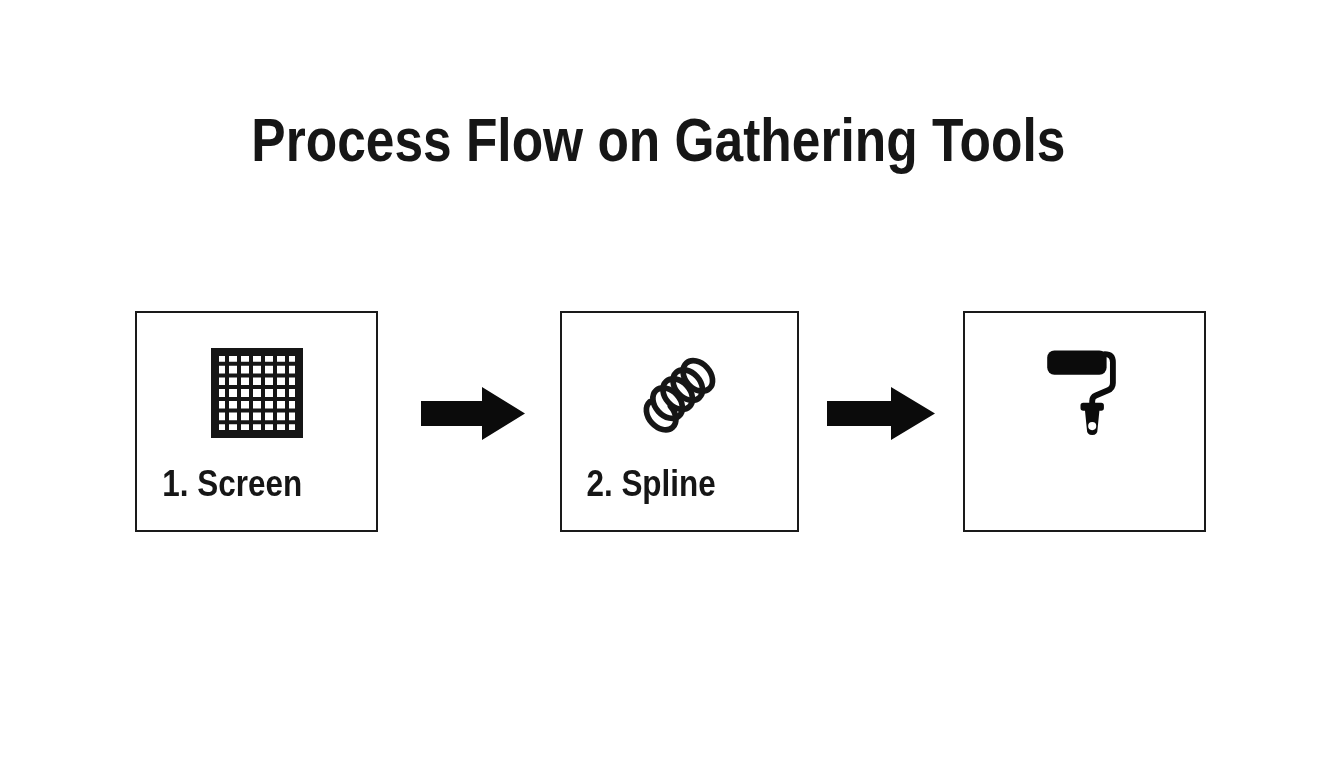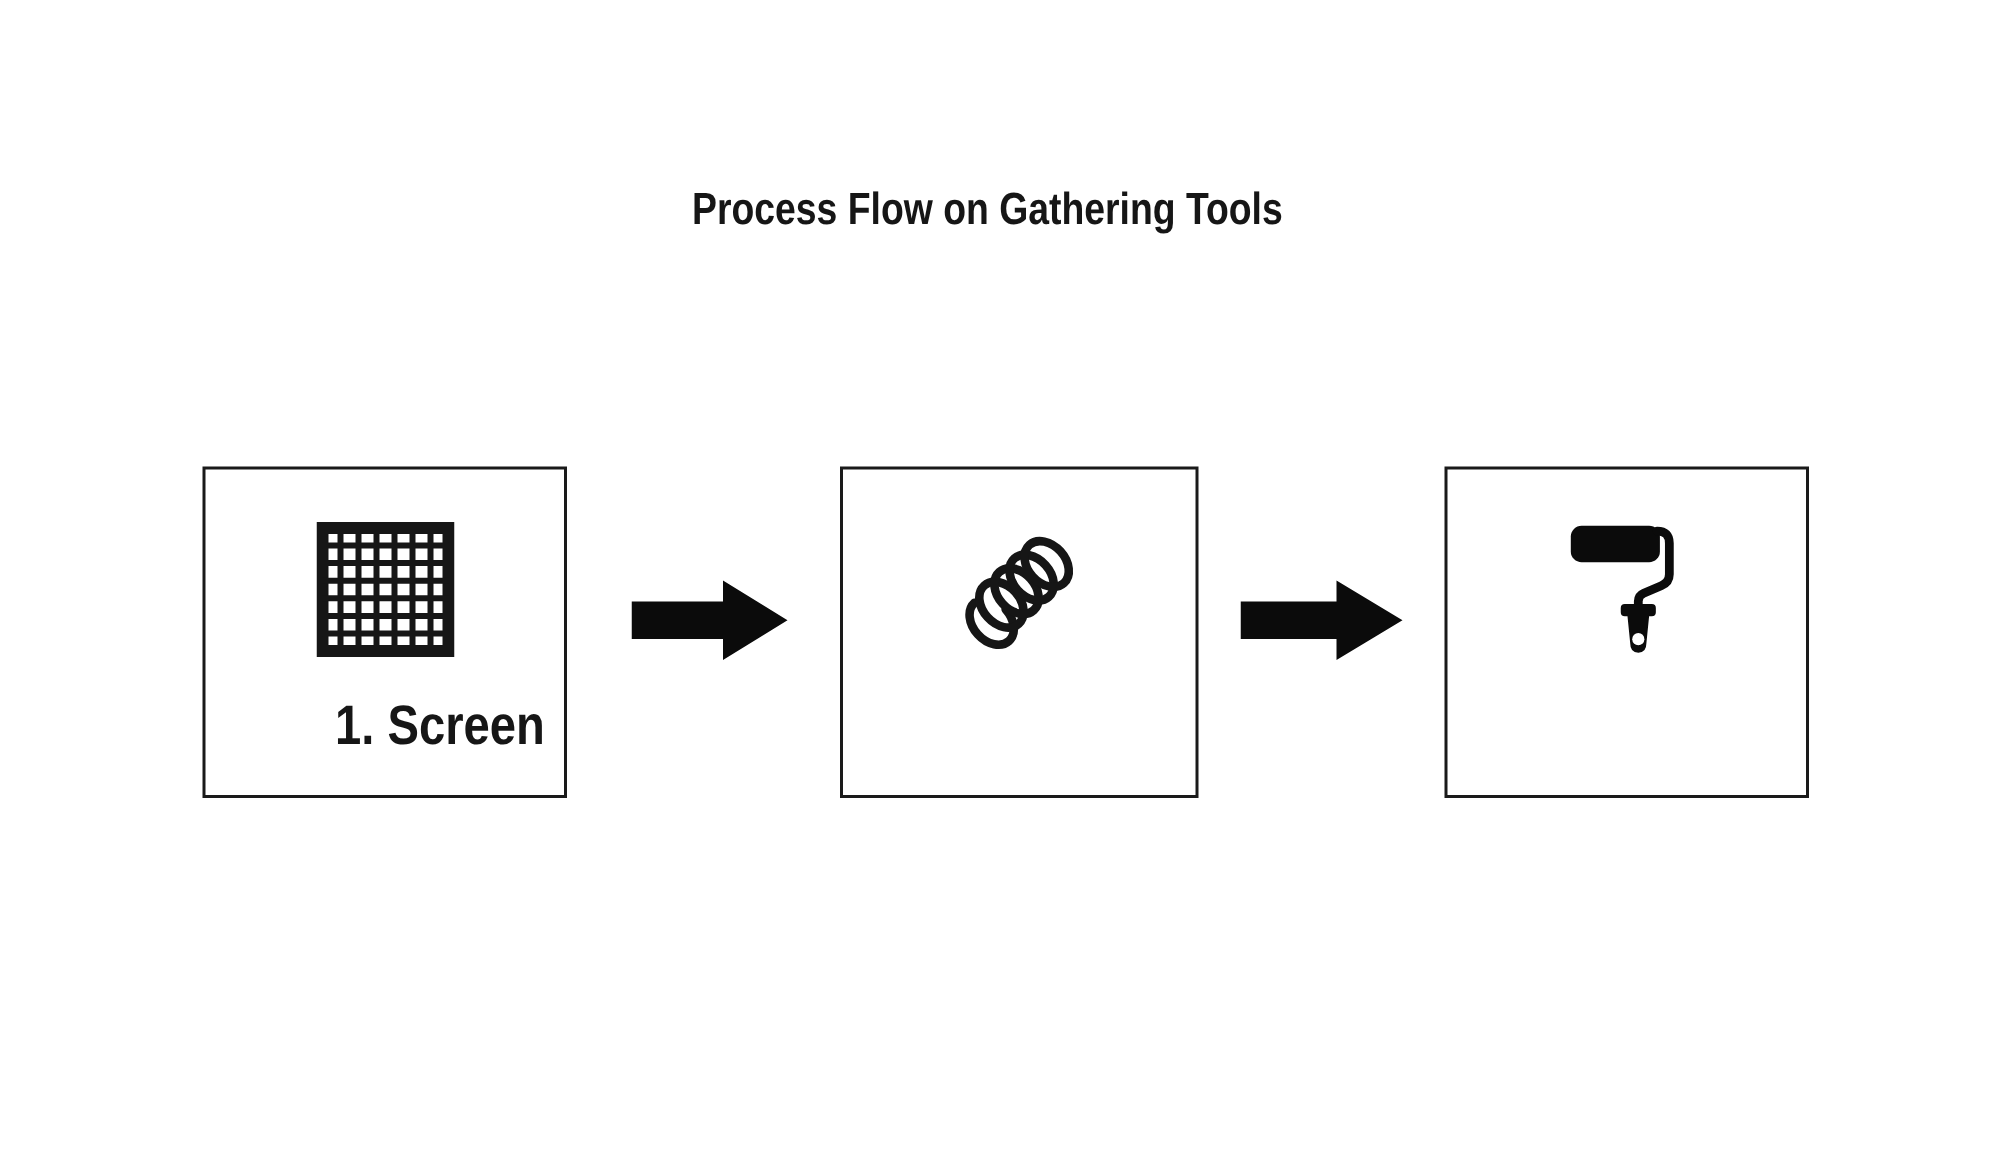--- a/index.html
+++ b/index.html
@@ -7,21 +7,21 @@
     width:1344px;height:768px;
     background:#ffffff;
     font-family:"Liberation Sans", sans-serif;
     position:relative;overflow:hidden;
     color:#111111;
   }
   .canvas{position:absolute;inset:0;}
   .title{
     position:absolute;top:117px;left:0;width:1344px;
     text-align:center;
-    font-size:30px;font-weight:bold;line-height:46px;
+    font-size:62px;font-weight:bold;line-height:46px;
     color:#161616;white-space:nowrap;
   }
   .title .condensed{
     display:inline-block;
     transform:translateX(-14px) scaleX(0.83);
     transform-origin:center;
   }
   .step-box{
     position:absolute;top:311px;height:221px;
     border:2.5px solid #1a1a1a;
@@ -32,23 +32,23 @@
   .box-2{left:560px;width:239px;}
   .box-3{left:963px;width:243px;}
   .step-icon{
     position:absolute;left:50%;transform:translateX(-50%);
   }
   .icon-grid{top:35px;}
   .icon-coil{top:27px;}
   .icon-roller{top:30px;}
   .step-label{
     position:absolute;left:0;right:0;top:151px;
-    text-align:right;line-height:40px;
+    text-align:left;line-height:40px;
     font-size:37px;font-weight:bold;
-    color:#161616;white-space:nowrap;
+    color:#161616;white-space:nowrap;padding-left:13px;
   }
   .step-label .condensed{
     display:inline-block;
     transform:scaleX(0.85);
     transform-origin:center;
   }
   .flow-arrow{position:absolute;top:385px;}
   .arrow-1{left:421px;}
   .arrow-2{left:827px;}
 </style>
@@ -97,20 +97,23 @@
       <svg width="104" height="104" viewBox="0 0 100 100">
         <g fill="none" stroke="#161616" stroke-width="5.5" stroke-linecap="round" transform="rotate(-42 50 50)">
           <path d="M 22,37.5 A 12,16.5 0 1 0 34,54"></path>
           <ellipse cx="34" cy="50" rx="12" ry="16.5"></ellipse>
           <ellipse cx="47" cy="50" rx="12" ry="16.5"></ellipse>
           <ellipse cx="60" cy="50" rx="12" ry="16.5"></ellipse>
           <ellipse cx="73" cy="50" rx="12" ry="16.5"></ellipse>
         </g>
       </svg>
     </span>
+    <div class="step-label">
+      <span class="condensed">2. Spline</span>
+    </div>
   </div>
 
   <span class="flow-arrow arrow-2">
     <svg width="110" height="57" viewBox="0 0 110 57">
       <polygon points="0,16 64,16 64,2 108,28.5 64,55 64,41 0,41" fill="#0b0b0b"></polygon>
     </svg>
   </span>
 
   <div class="step-box box-3">
     <span class="step-icon icon-roller">

